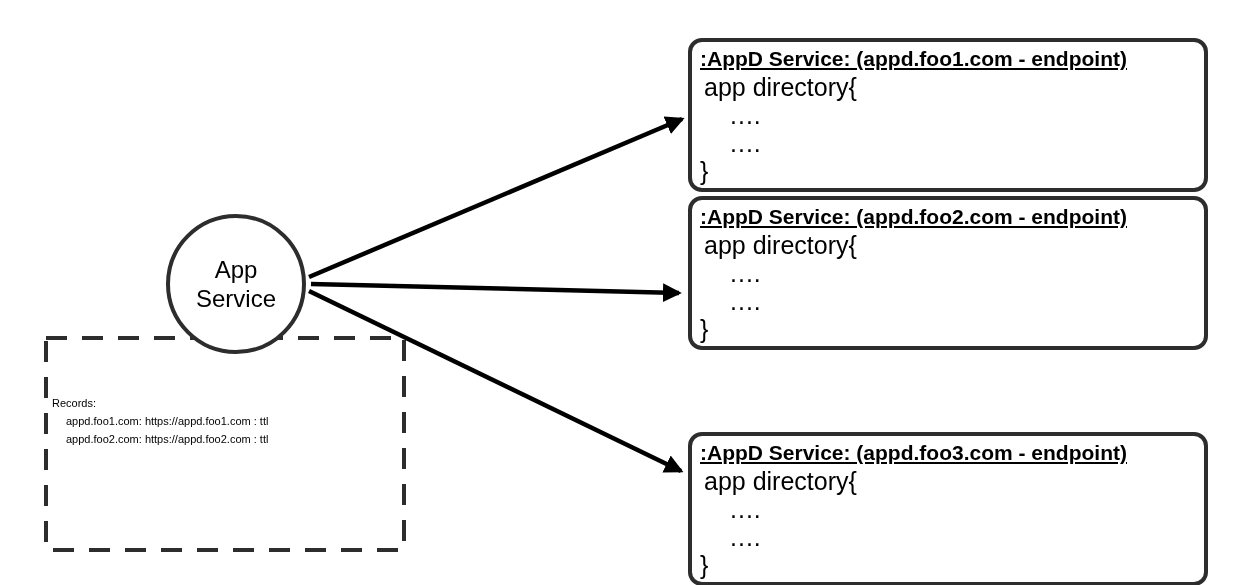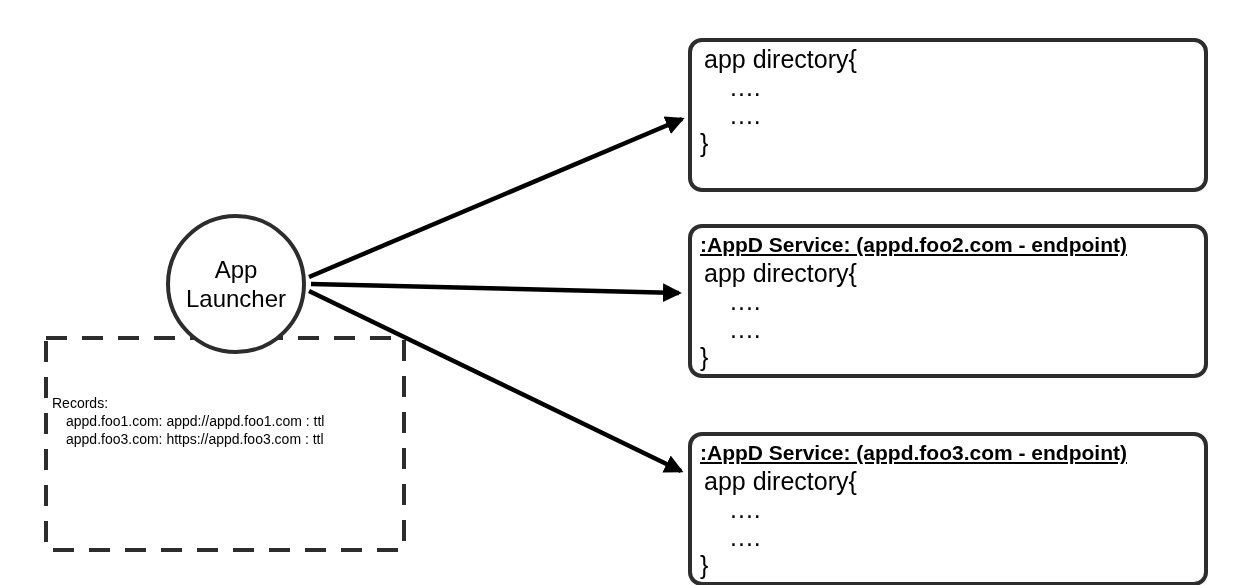--- a/index.html
+++ b/index.html
@@ -66,21 +66,21 @@
     height: 154px;
     background: var(--background);
     border: 4px solid var(--stroke);
     border-radius: 14px;
     z-index: 2;
     padding: 3px 8px 4px 8px;
     white-space: nowrap;
     overflow: hidden;
   }
   .service-box.pos-1 { top: 38px; }
-  .service-box.pos-2 { top: 224px; }
+  .service-box.pos-2 { top: 196px; }
   .service-box.pos-3 { top: 392px; margin-top: 40px; }
 
   .service-title {
     font-size: 21px;
     font-weight: bold;
     text-decoration: underline;
     line-height: 27px;
     margin-bottom: 1px;
   }
   .body-line {
@@ -89,21 +89,21 @@
   }
   .body-line.open  { padding-left: 4px; }
   .body-line.dots  { padding-left: 30px; letter-spacing: 1px; }
   .body-line.close { padding-left: 0; }
 
   
   .records {
     position: absolute;
     left: 52px; top: 394px;
     z-index: 2;
-    font-size: 14px;
+    font-size: 11px;
     line-height: 18px;
     white-space: nowrap;
   }
   .record-line { padding-left: 14px; }
 </style>
 </head>
 <body>
 
 <div class="canvas">
 
@@ -116,30 +116,31 @@
 
     <rect class="dashed-rect" x="46" y="338" width="358" height="212"></rect>
 
     <line class="arrow-line" x1="309" y1="277" x2="682" y2="119" marker-end="url(#arrowhead)"></line>
     <line class="arrow-line" x1="311" y1="284" x2="679" y2="293" marker-end="url(#arrowhead)"></line>
     <line class="arrow-line" x1="309" y1="291" x2="681" y2="471" marker-end="url(#arrowhead)"></line>
   </svg>
 
   <div class="launcher">
     <div>App</div>
-    <div>Launcher</div>
+    <div>Service</div>
   </div>
 
   <div class="records">
     <div>Records:</div>
-    <div class="record-line">appd.foo1.com: appd://appd.foo1.com : ttl</div>
-    <div class="record-line">appd.foo3.com: https://appd.foo3.com : ttl</div>
+    <div class="record-line">appd.foo1.com: https://appd.foo1.com : ttl</div>
+    <div class="record-line">appd.foo2.com: https://appd.foo2.com : ttl</div>
   </div>
 
   <div class="service-box pos-1">
+    <div class="service-title">:AppD Service: (appd.foo1.com - endpoint)</div>
     <div class="body-line open">app directory{</div>
     <div class="body-line dots">....</div>
     <div class="body-line dots">....</div>
     <div class="body-line close">}</div>
   </div>
 
   <div class="service-box pos-2">
     <div class="service-title">:AppD Service: (appd.foo2.com - endpoint)</div>
     <div class="body-line open">app directory{</div>
     <div class="body-line dots">....</div>

